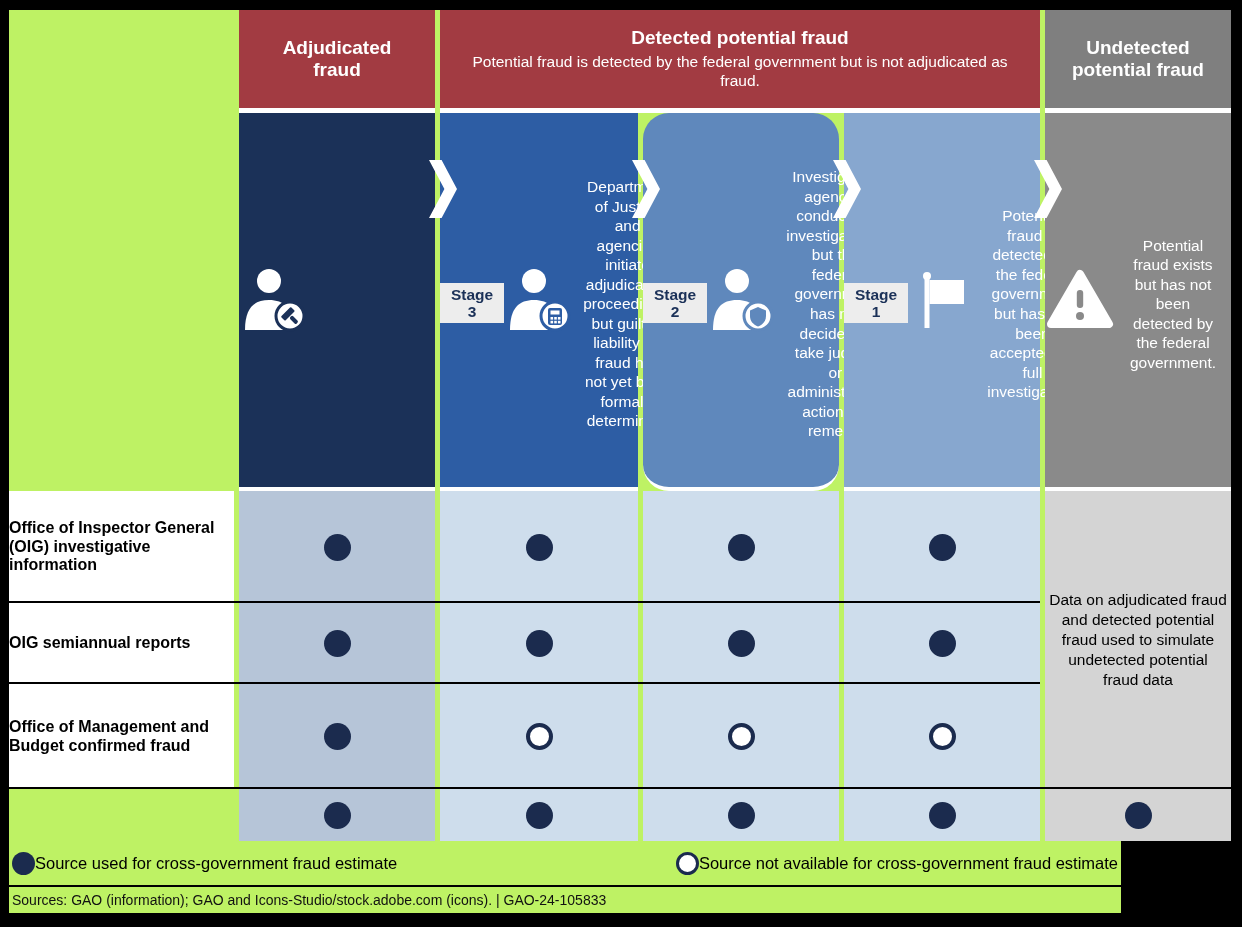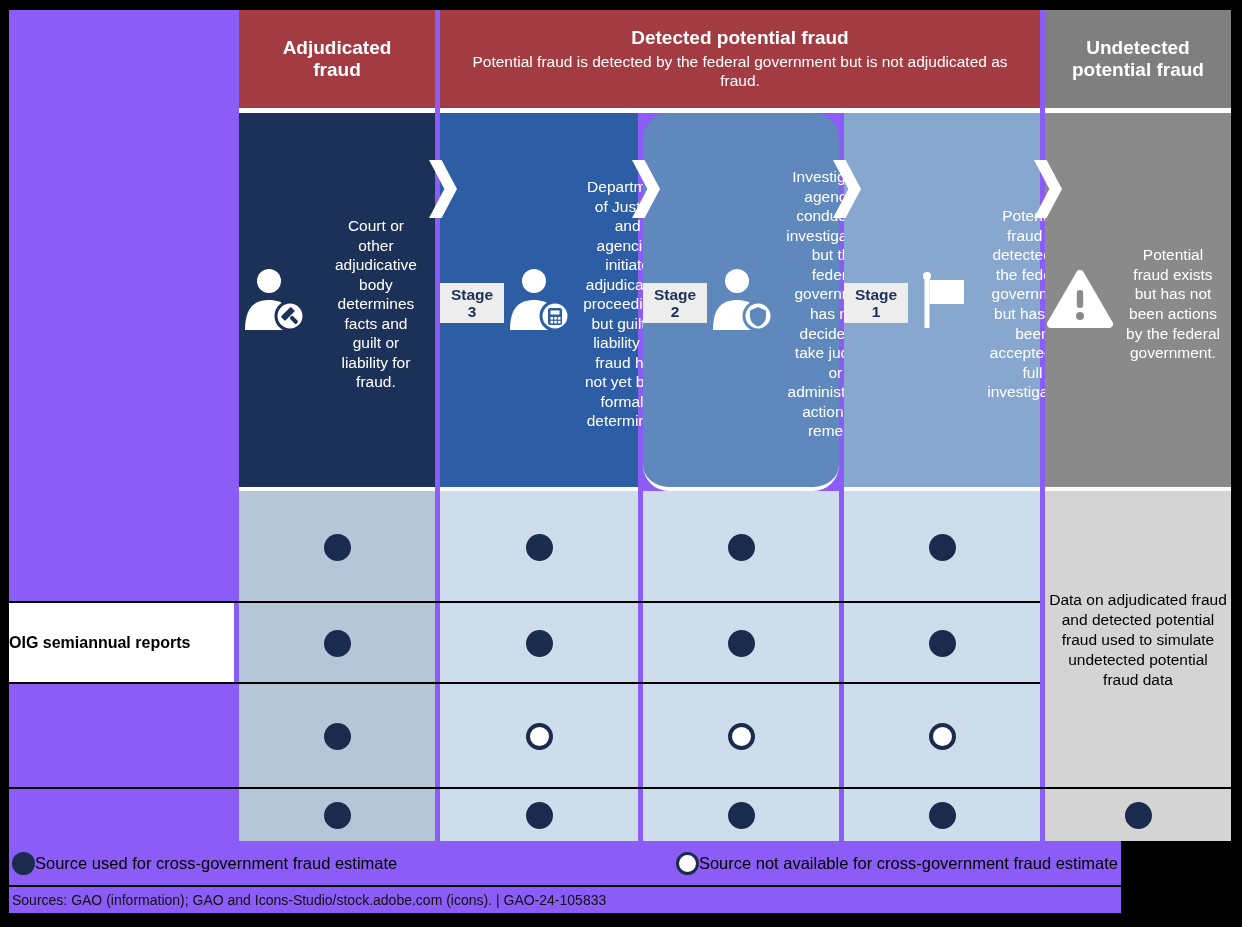--- a/index.html
+++ b/index.html
@@ -1,18 +1,18 @@
 <!DOCTYPE html>
 <html><head>
 <meta charset="utf-8">
 <style>
   * { box-sizing: border-box; margin: 0; padding: 0; }
   body { background: #000; font-family: "Liberation Sans", sans-serif; }
   .frame { width: 1242px; height: 927px; background: #000; padding: 10px 11px 14px 9px; }
-  .canvas { width: 1112px; height: 903px; background: #8b5cf6; position: relative; }
+  .canvas { width: 1112px; height: 903px; background: #bef264; position: relative; }
 
   .grid {
     display: grid;
     grid-template-columns: 225px 196px 198px 196px 196px 186px;
     grid-template-rows: 103px 378px 112px 81px 105px 52px;
     column-gap: 5px;
   }
 
   
   .hdr { border-bottom: 5px solid #fff; color: #fff; text-align: center;
@@ -91,21 +91,20 @@
           <svg width="70" height="64" viewBox="0 0 70 64">
             <circle cx="30" cy="13" r="12" fill="#fff"></circle>
             <path d="M6,62 C6,40 15,32 30,32 C45,32 54,40 54,62 Z" fill="#fff"></path>
             <circle cx="51" cy="48" r="14" fill="#fff" stroke="#1B3158" stroke-width="3"></circle>
             <g transform="translate(51,48) rotate(-45)" fill="#1B3158">
               <rect x="-7" y="-6" width="14" height="6" rx="1"></rect>
               <rect x="-2" y="1" width="4" height="9" rx="1.5"></rect>
             </g>
           </svg>
         </div>
-        <div class="desc-text pad-narrow">Court or other adjudicative body determines facts and guilt or liability for fraud.</div>
       </div>
 
       <div class="desc bg-stage3" style="grid-row:2;grid-column:3">
         <div class="stage-slot">
           <span class="stage-badge">Stage 3</span>
         </div>
         <div class="icon-slot">
           <svg width="70" height="64" viewBox="0 0 70 64">
             <circle cx="30" cy="13" r="12" fill="#fff"></circle>
             <path d="M6,62 C6,40 15,32 30,32 C45,32 54,40 54,62 Z" fill="#fff"></path>
@@ -154,23 +153,24 @@
 
       <div class="desc bg-gray" style="grid-row:2;grid-column:6">
         <div class="stage-slot"></div>
         <div class="icon-slot">
           <svg width="70" height="64" viewBox="0 0 70 64">
             <path d="M35,6 L64,56 H6 Z" fill="#fff" stroke="#fff" stroke-width="8" stroke-linejoin="round"></path>
             <rect x="31.8" y="22" width="6.4" height="18" rx="3" fill="#8A8A8A"></rect>
             <circle cx="35" cy="48" r="4" fill="#8A8A8A"></circle>
           </svg>
         </div>
-        <div class="desc-text">Potential fraud exists but has not been actions by the federal government.</div>
-      </div>
-
+        <div class="desc-text">Potential fraud exists but has not been detected by the federal government.</div>
+      </div>
+
+      <div class="rowlabel" style="grid-row:3;grid-column:1">Office of Inspector General (OIG) investigative information</div>
       <div class="dotcell bg-adj" style="grid-row:3;grid-column:2">
           <span class="dot dot-filled"></span>
         </div>
       <div class="dotcell bg-det" style="grid-row:3;grid-column:3">
           <span class="dot dot-filled"></span>
         </div>
       <div class="dotcell bg-det" style="grid-row:3;grid-column:4">
           <span class="dot dot-filled"></span>
         </div>
       <div class="dotcell bg-det" style="grid-row:3;grid-column:5">
@@ -186,20 +186,21 @@
       <div class="dotcell bg-det" style="grid-row:4;grid-column:3">
           <span class="dot dot-filled"></span>
         </div>
       <div class="dotcell bg-det" style="grid-row:4;grid-column:4">
           <span class="dot dot-filled"></span>
         </div>
       <div class="dotcell bg-det" style="grid-row:4;grid-column:5">
           <span class="dot dot-filled"></span>
         </div>
 
+      <div class="rowlabel" style="grid-row:5;grid-column:1">Office of Management and Budget confirmed fraud</div>
       <div class="dotcell bg-adj" style="grid-row:5;grid-column:2">
           <span class="dot dot-filled"></span>
         </div>
       <div class="dotcell bg-det" style="grid-row:5;grid-column:3">
           <span class="dot dot-open"></span>
         </div>
       <div class="dotcell bg-det" style="grid-row:5;grid-column:4">
           <span class="dot dot-open"></span>
         </div>
       <div class="dotcell bg-det" style="grid-row:5;grid-column:5">

